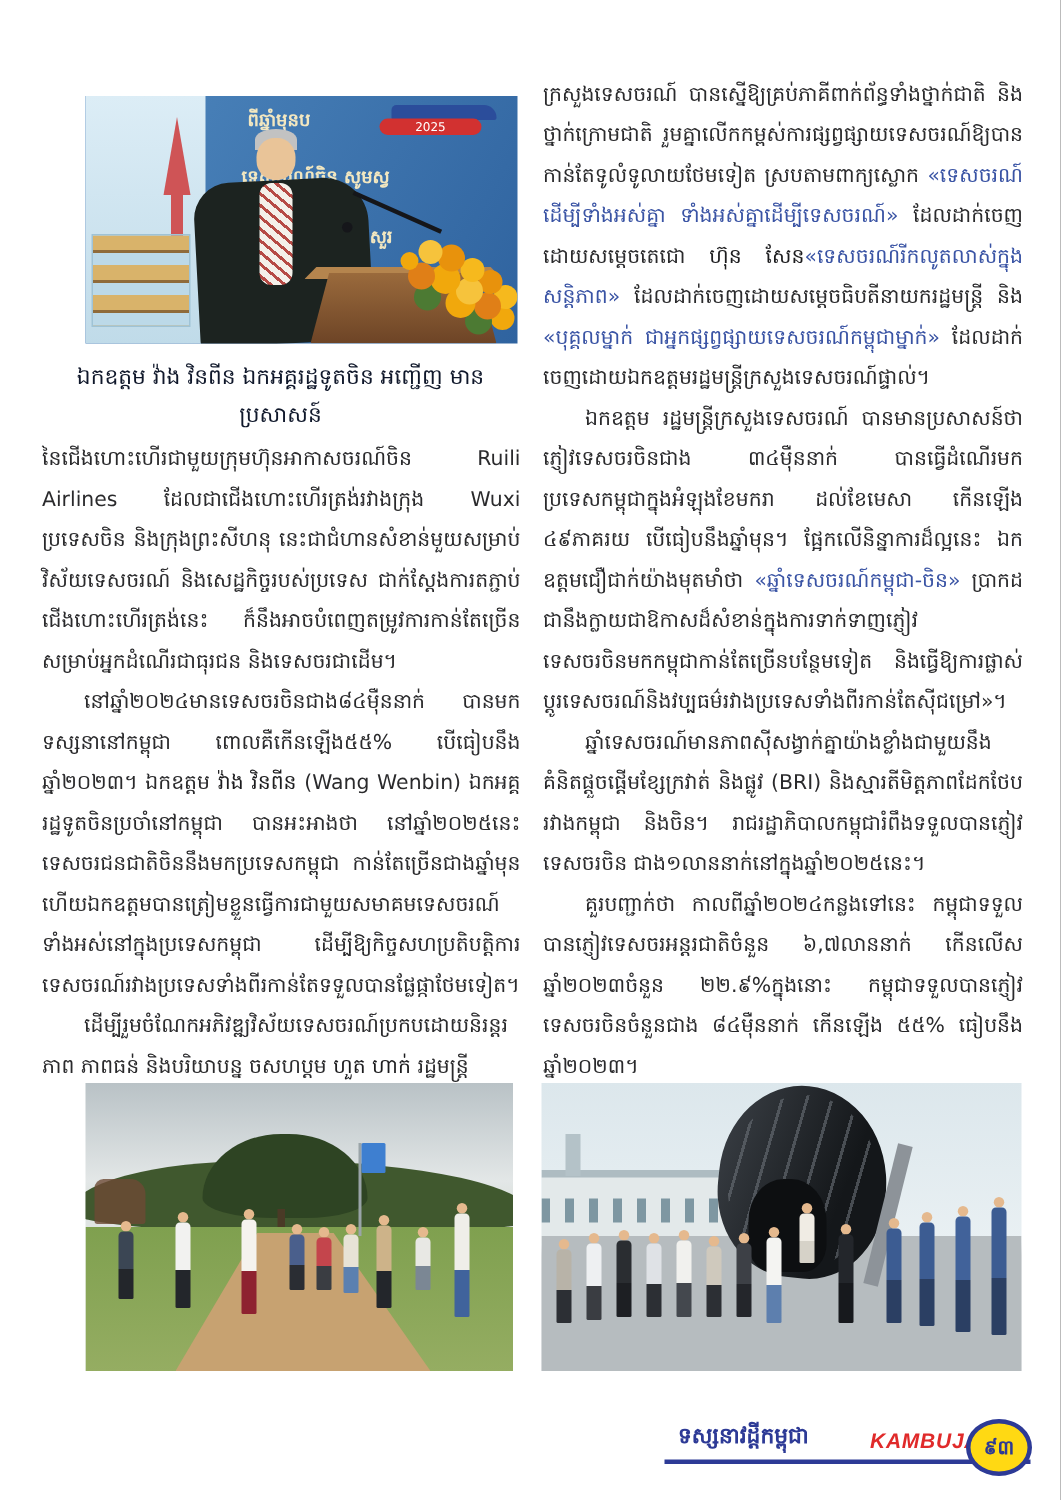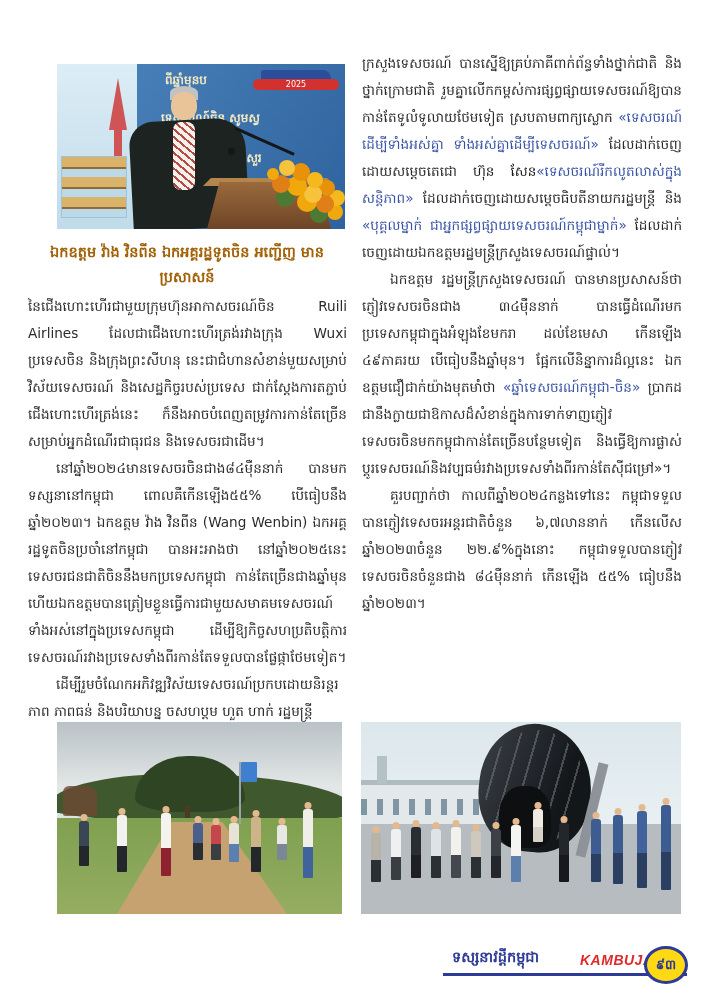--- a/index.html
+++ b/index.html
@@ -12,41 +12,41 @@
   .left-col{left:28px;top:293px;width:319px;}
   .right-col{left:362px;top:50px;width:320px;}
   .para{margin:0;}
   .para.indent{text-indent:28px;}
   .run-normal{color:#2a2a2c;}
   .run-bold{font-weight:normal;color:#1c1c1e;}
   .run-blue{color:#3953a4;}
 
   
   .caption-top{position:absolute;left:28px;top:240px;width:318px;text-align:center;
-               color:#a16207;font-size:14.5px;line-height:25px;font-weight:700;}
+               color:#0f172a;font-size:14.5px;line-height:25px;font-weight:400;}
   .caption-bottom{position:absolute;left:0;top:921px;width:680px;text-align:center;
                   color:#3a4e9c;font-size:13.5px;font-weight:600;}
 
   
   .photo-top{position:absolute;left:57px;top:64px;width:288px;height:165px;overflow:hidden;
              background:linear-gradient(120deg,#4d86bd,#2f639f);}
   .tp-left{position:absolute;left:0;top:0;width:80px;height:100%;
            background:linear-gradient(#dcedf6,#c0dbe9);}
   .tp-spire{position:absolute;left:52px;top:14px;width:0;height:0;
             border-left:9px solid transparent;border-right:9px solid transparent;
             border-bottom:52px solid #cf5456;}
   .tp-spire-stem{position:absolute;left:57px;top:62px;width:8px;height:34px;background:#cf5456;}
   .tp-building{position:absolute;left:4px;top:92px;width:64px;height:60px;
      background:repeating-linear-gradient(#d9b36a 0 10px,#8f6b3a 10px 12px,#bcd9e8 12px 20px);
      border:1px solid #9fc3d6;}
   .tp-back-line{position:absolute;color:#f2e7c0;font-size:12px;font-weight:600;white-space:nowrap;}
   .tp-logo{position:absolute;left:196px;top:6px;width:86px;height:24px;}
   .tp-logo .sky{position:absolute;left:8px;top:0;width:70px;height:10px;background:#2b4d9b;
                 border-radius:4px 10px 2px 2px;}
-  .tp-logo .band{position:absolute;left:0;top:9px;width:86px;height:11px;background:#d23130;
+  .tp-logo .band{position:absolute;left:0;top:9px;width:68px;height:11px;background:#d23130;
                  border-radius:6px;color:#fff;font-size:8px;line-height:11px;text-align:center;}
   .tp-man-hair{position:absolute;left:113px;top:22px;width:28px;height:14px;background:#c2c2c2;
                border-radius:50% 50% 0 0;}
   .tp-man-head{position:absolute;left:114px;top:28px;width:26px;height:28px;background:#e9c498;
                border-radius:46%;}
   .tp-man-body{position:absolute;left:74px;top:56px;width:116px;height:109px;background:#1c2320;
                border-radius:24px 30px 4px 4px;transform:rotate(-3deg);}
   .tp-scarf{position:absolute;left:116px;top:58px;width:22px;height:68px;border-radius:8px;
      background:repeating-linear-gradient(40deg,#f4f0ea 0 4px,#b64a45 4px 6px);}
   .tp-podium{position:absolute;left:150px;top:118px;width:124px;height:47px;
@@ -150,20 +150,21 @@
 
   <div class="body-col left-col">
     <p class="para"><span class="run-normal">នៃជើងហោះហើរជាមួយក្រុមហ៊ុនអាកាសចរណ៍ចិន Ruili Airlines ដែលជាជើងហោះហើរត្រង់រវាងក្រុង Wuxi ប្រទេសចិន និងក្រុងព្រះសីហនុ នេះជាជំហានសំខាន់មួយសម្រាប់វិស័យទេសចរណ៍ និងសេដ្ឋកិច្ចរបស់ប្រទេស ជាក់ស្តែងការតភ្ជាប់ជើងហោះហើរត្រង់នេះ ក៏នឹងអាចបំពេញតម្រូវការកាន់តែច្រើនសម្រាប់អ្នកដំណើរជាធុរជន និងទេសចរជាដើម។</span></p>
     <p class="para indent"><span class="run-normal">នៅឆ្នាំ២០២៤មានទេសចរចិនជាង៨៤ម៉ឺននាក់ បានមកទស្សនានៅកម្ពុជា ពោលគឺកើនឡើង៥៥% បើធៀបនឹងឆ្នាំ២០២៣។ ឯកឧត្តម </span><span class="run-bold">វ៉ាង វិនពីន</span><span class="run-normal"> (Wang Wenbin) ឯកអគ្គរដ្ឋទូតចិនប្រចាំនៅកម្ពុជា បានអះអាងថា នៅឆ្នាំ២០២៥នេះ ទេសចរជនជាតិចិននឹងមកប្រទេសកម្ពុជា កាន់តែច្រើនជាងឆ្នាំមុន ហើយឯកឧត្តមបានត្រៀមខ្លួនធ្វើការជាមួយសមាគមទេសចរណ៍ទាំងអស់នៅក្នុងប្រទេសកម្ពុជា ដើម្បីឱ្យកិច្ចសហប្រតិបត្តិការទេសចរណ៍រវាងប្រទេសទាំងពីរកាន់តែទទួលបានផ្លែផ្កាថែមទៀត។</span></p>
     <p class="para indent"><span class="run-normal">ដើម្បីរួមចំណែកអភិវឌ្ឍវិស័យទេសចរណ៍ប្រកបដោយនិរន្តរភាព ភាពធន់ និងបរិយាបន្ន ចសហប្តម </span><span class="run-bold">ហួត ហាក់</span><span class="run-normal"> រដ្ឋមន្ត្រី</span></p>
   </div>
 
   <div class="body-col right-col">
     <p class="para"><span class="run-normal">ក្រសួងទេសចរណ៍ បានស្នើឱ្យគ្រប់ភាគីពាក់ព័ន្ធទាំងថ្នាក់ជាតិ និងថ្នាក់ក្រោមជាតិ រួមគ្នាលើកកម្ពស់ការផ្សព្វផ្សាយទេសចរណ៍ឱ្យបានកាន់តែទូលំទូលាយថែមទៀត ស្របតាមពាក្យស្លោក </span><span class="run-blue">«ទេសចរណ៍ដើម្បីទាំងអស់គ្នា ទាំងអស់គ្នាដើម្បីទេសចរណ៍»</span><span class="run-normal"> ដែលដាក់ចេញដោយសម្តេចតេជោ </span><span class="run-bold">ហ៊ុន សែន</span><span class="run-blue">«ទេសចរណ៍រីកលូតលាស់ក្នុងសន្តិភាព»</span><span class="run-normal"> ដែលដាក់ចេញដោយសម្តេចធិបតីនាយករដ្ឋមន្ត្រី និង </span><span class="run-blue">«បុគ្គលម្នាក់ ជាអ្នកផ្សព្វផ្សាយទេសចរណ៍កម្ពុជាម្នាក់»</span><span class="run-normal"> ដែលដាក់ចេញដោយឯកឧត្តមរដ្ឋមន្ត្រីក្រសួងទេសចរណ៍ផ្ទាល់។</span></p>
     <p class="para indent"><span class="run-normal">ឯកឧត្តម រដ្ឋមន្ត្រីក្រសួងទេសចរណ៍ បានមានប្រសាសន៍ថា ភ្ញៀវទេសចរចិនជាង ៣៤ម៉ឺននាក់ បានធ្វើដំណើរមកប្រទេសកម្ពុជាក្នុងអំឡុងខែមករា ដល់ខែមេសា កើនឡើង ៤៩ភាគរយ បើធៀបនឹងឆ្នាំមុន។ ផ្អែកលើនិន្នាការដ៏ល្អនេះ ឯកឧត្តមជឿជាក់យ៉ាងមុតមាំថា </span><span class="run-blue">«ឆ្នាំទេសចរណ៍កម្ពុជា-ចិន»</span><span class="run-normal"> ប្រាកដជានឹងក្លាយជាឱកាសដ៏សំខាន់ក្នុងការទាក់ទាញភ្ញៀវទេសចរចិនមកកម្ពុជាកាន់តែច្រើនបន្ថែមទៀត និងធ្វើឱ្យការផ្លាស់ប្តូរទេសចរណ៍និងវប្បធម៌រវាងប្រទេសទាំងពីរកាន់តែស៊ីជម្រៅ»។</span></p>
+    <p class="para indent"><span class="run-normal">ឆ្នាំទេសចរណ៍មានភាពស៊ីសង្វាក់គ្នាយ៉ាងខ្លាំងជាមួយនឹងគំនិតផ្តួចផ្តើមខ្សែក្រវាត់ និងផ្លូវ (BRI) និងស្មារតីមិត្តភាពដែកថែបរវាងកម្ពុជា និងចិន។ រាជរដ្ឋាភិបាលកម្ពុជារំពឹងទទួលបានភ្ញៀវទេសចរចិន ជាង១លាននាក់នៅក្នុងឆ្នាំ២០២៥នេះ។</span></p>
     <p class="para indent"><span class="run-normal">គួរបញ្ជាក់ថា កាលពីឆ្នាំ២០២៤កន្លងទៅនេះ កម្ពុជាទទួលបានភ្ញៀវទេសចរអន្តរជាតិចំនួន ៦,៧លាននាក់ កើនលើសឆ្នាំ២០២៣ចំនួន ២២.៩%ក្នុងនោះ កម្ពុជាទទួលបានភ្ញៀវទេសចរចិនចំនួនជាង ៨៤ម៉ឺននាក់ កើនឡើង ៥៥% ធៀបនឹងឆ្នាំ២០២៣។</span></p>
   </div>
 
   <div class="photo photo-bl">
     <div class="bl-trees"></div>
     <div class="bl-bigtree"></div>
     <div class="bl-trunk"></div>
     <div class="bl-grass"></div>
     <div class="bl-path"></div>
     <div class="bl-ruin"></div>

